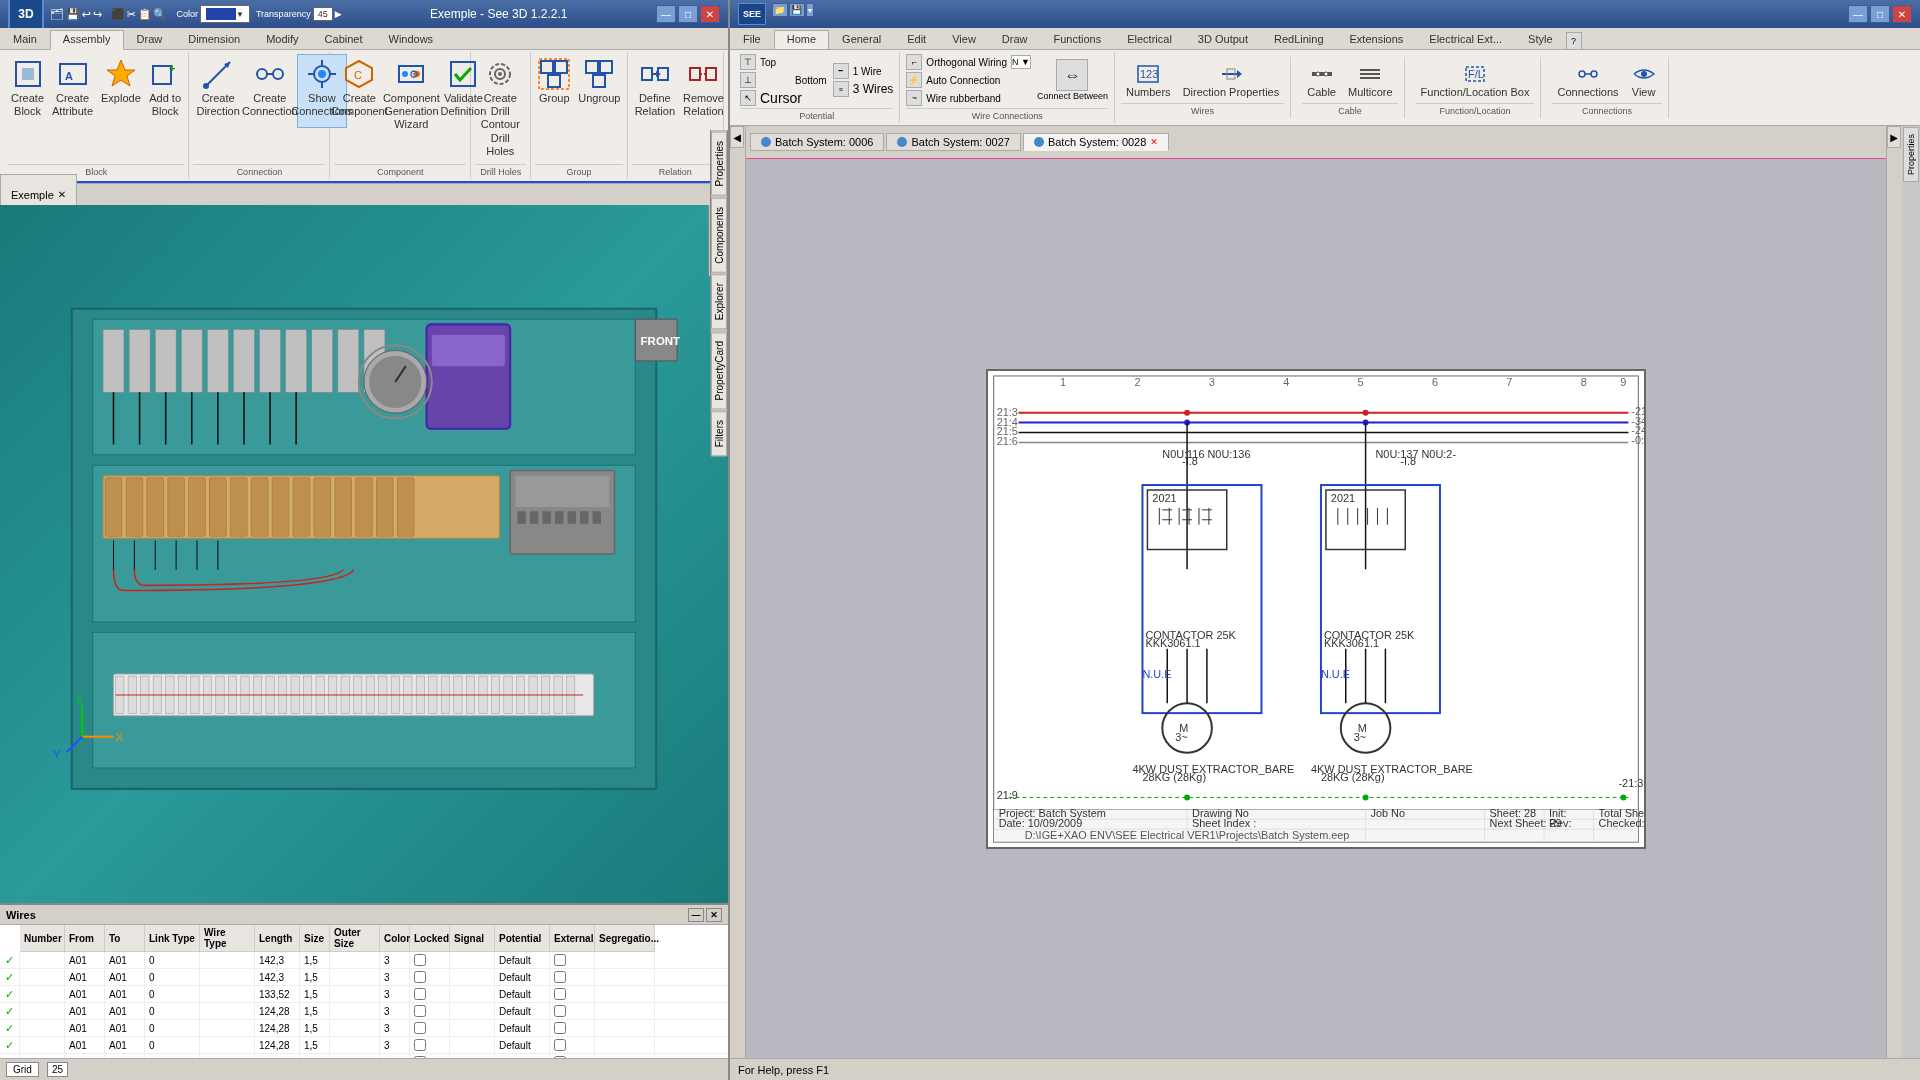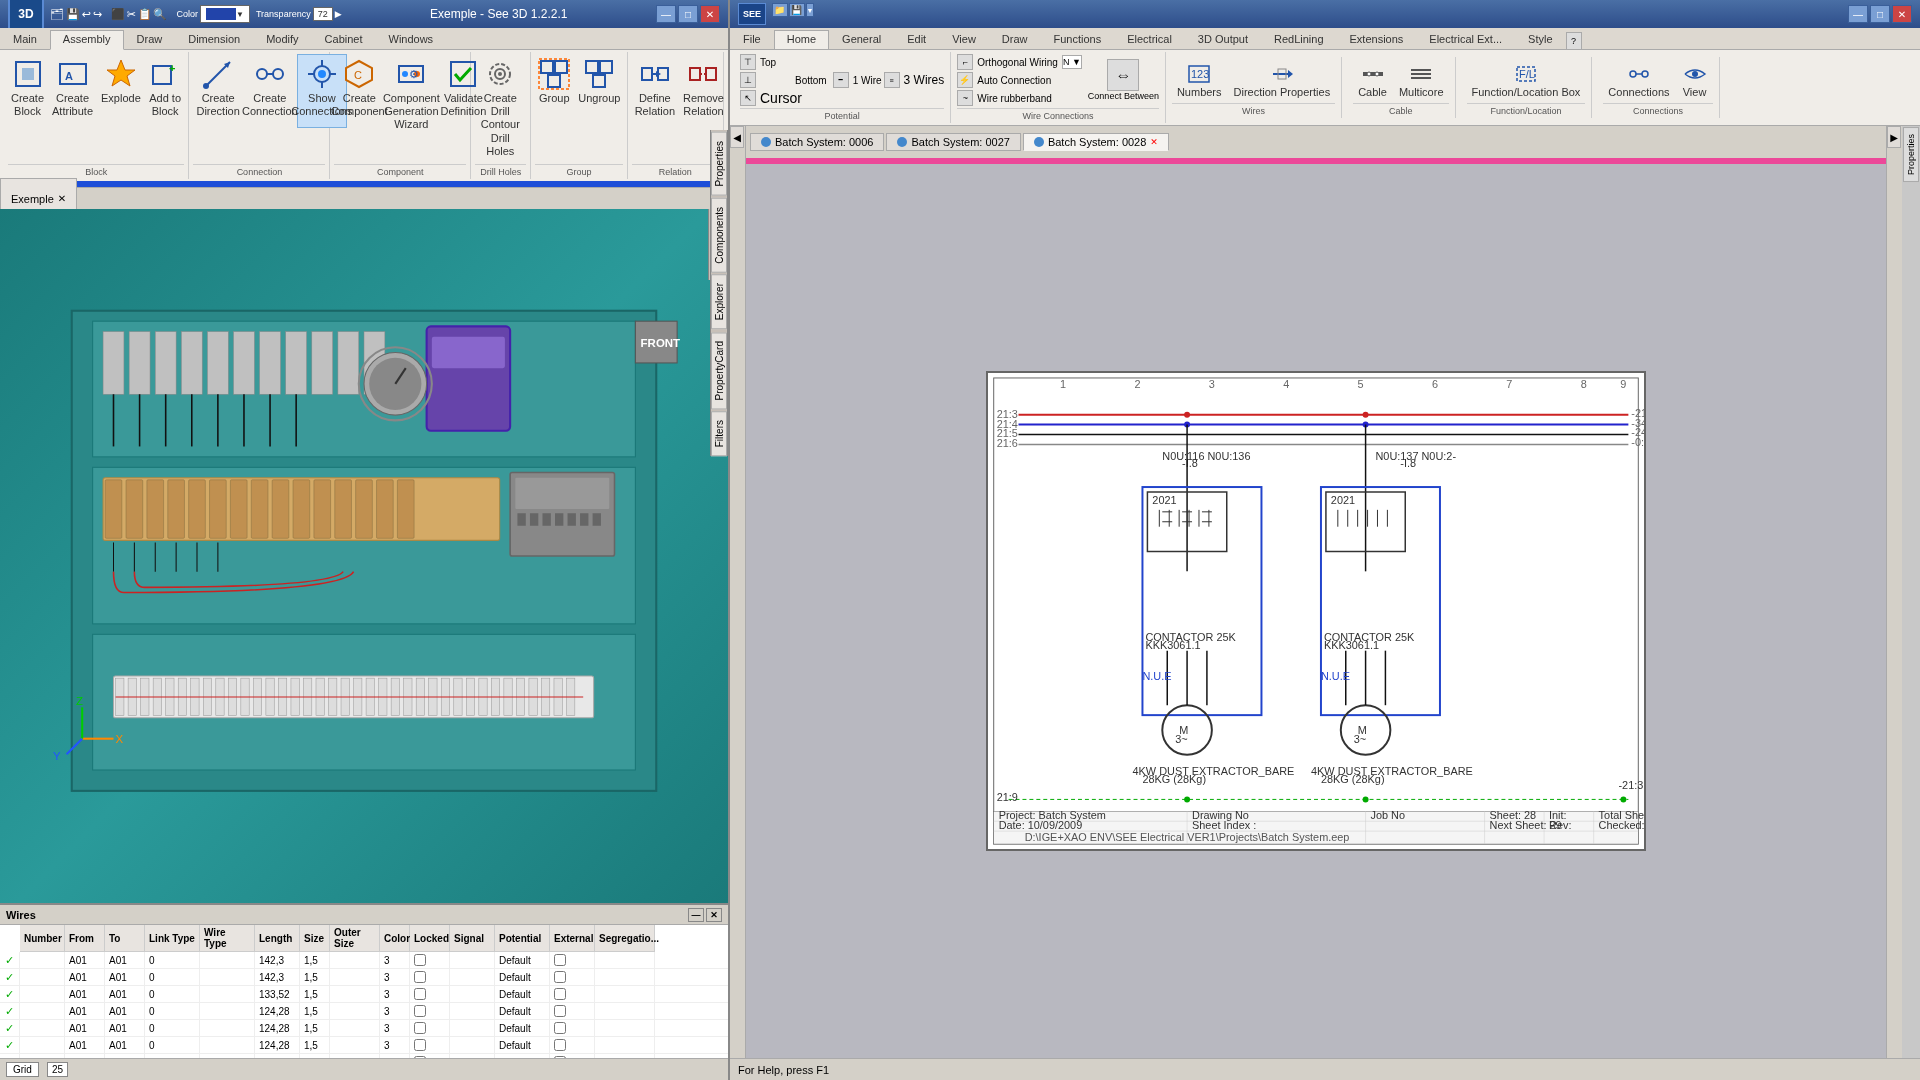--- a/index.html
+++ b/index.html
@@ -6,21 +6,21 @@
     body { width: 1920px; height: 1080px; overflow: hidden; background: #d4d0c8; display: flex; flex-direction: column; }
     .title-btn { width: 20px; height: 18px; background: #7a9fd4; border: 1px solid #3a5f9a; color: white; font-size: 10px; display: flex; align-items: center; justify-content: center; cursor: pointer; }
 
     
     .left-panel { width: 730px; display: flex; flex-direction: column; background: #c0c0c0; border-right: 2px solid #888; }
 
     
     .left-title-bar { height: 28px; background: linear-gradient(to bottom, #4a6fa5, #2d4d8a); display: flex; align-items: center; justify-content: space-between; padding: 0 8px; color: white; }
 
     
-    .ribbon { background: #f0ede8; border-bottom: 6px solid #1d4ed8; }
+    .ribbon { background: #f0ede8; border-bottom: 2px solid #1d4ed8; }
     .ribbon-tabs { display: flex; height: 22px; background: #ddd8d0; border-bottom: 1px solid #aaa; padding-top: 2px; }
     .ribbon-tab { padding: 2px 12px; background: #ddd8d0; border: 1px solid transparent; border-bottom: none; font-size: 11px; cursor: pointer; color: #333; }
     .ribbon-tab.active { background: #f0ede8; border-color: #aaa; border-bottom: 1px solid #f0ede8; margin-bottom: -1px; }
     .ribbon-content { display: flex; align-items: stretch; padding: 2px 4px; min-height: 88px; }
     .ribbon-group { display: flex; flex-direction: column; border-right: 1px solid #ccc; padding: 2px 4px; min-width: 60px; }
     .ribbon-group-items { display: flex; flex: 1; gap: 2px; align-items: flex-start; }
     .ribbon-group-label { text-align: center; font-size: 9px; color: #555; padding-top: 2px; border-top: 1px solid #ccc; margin-top: 2px; }
     .ribbon-btn { display: flex; flex-direction: column; align-items: center; justify-content: flex-start; width: 50px; min-height: 74px; background: transparent; border: 1px solid transparent; cursor: pointer; padding: 3px 2px; font-size: 9px; color: #333; text-align: center; line-height: 1.2; }
     .ribbon-btn.active { background: #c8e0f8; border-color: #7ab0e0; }
     .ribbon-icon { width: 32px; height: 32px; display: flex; align-items: center; justify-content: center; margin-bottom: 2px; }
@@ -55,21 +55,21 @@
     .right-ribbon { background: #f0ede8; }
     .right-ribbon-tabs { display: flex; height: 22px; background: #ddd8d0; border-bottom: 1px solid #aaa; padding-top: 2px; overflow-x: auto; }
     .right-ribbon-content { display: flex; align-items: center; padding: 2px 4px; min-height: 68px; border-bottom: 1px solid #aaa; flex-wrap: wrap; }
     .right-ribbon-group { display: flex; flex-direction: column; border-right: 1px solid #ccc; padding: 2px 6px; }
     .right-ribbon-items { display: flex; gap: 2px; align-items: center; }
     .right-ribbon-label { font-size: 9px; color: #555; text-align: center; padding-top: 2px; border-top: 1px solid #ccc; margin-top: 2px; }
     .right-ribbon-btn { display: flex; flex-direction: column; align-items: center; padding: 2px 4px; background: transparent; border: 1px solid transparent; cursor: pointer; font-size: 9px; color: #333; text-align: center; min-width: 36px; }
     .right-ribbon-btn .r-icon { width: 24px; height: 24px; display: flex; align-items: center; justify-content: center; font-size: 14px; }
 
     
-    .sheet-tabs { height: 22px; background: #d4d0c8; display: flex; align-items: center; border-bottom: 6px solid #ec4899; padding: 16px 4px; gap: 2px; }
+    .sheet-tabs { height: 22px; background: #d4d0c8; display: flex; align-items: center; border-bottom: 1px solid #ec4899; padding: 16px 4px; gap: 2px; }
     .sheet-tab { padding: 2px 10px; background: #e0dcd8; border: 1px solid #aaa; font-size: 10px; cursor: pointer; display: flex; align-items: center; gap: 4px; }
     .sheet-tab.active { background: #f5f3f0; border-bottom: 1px solid #f5f3f0; }
     .sheet-tab-close { font-size: 9px; color: red; cursor: pointer; }
 
     
     .schematic-area { flex: 1; background: #b8b8c0; display: flex; align-items: center; justify-content: center; position: relative; overflow: hidden; }
     .schematic-inner { width: 660px; height: 480px; background: white; border: 2px solid #666; position: relative; overflow: hidden; }
     .sidebar-tab-vert { writing-mode: vertical-rl; transform: rotate(180deg); font-size: 10px; padding: 8px 2px; background: #e8e4e0; border: 1px solid #aaa; cursor: pointer; margin-top: 2px; }
 
     
@@ -124,21 +124,21 @@
           <span style="font-size:11px; cursor:pointer;">✂</span>
           <span style="font-size:11px; cursor:pointer;">📋</span>
           <span style="font-size:11px; cursor:pointer;">🔍</span>
           <div class="toolbar-separator"></div>
           <span style="font-size:9px; color:white;">Color</span>
           <div style="width:50px; height:18px; background:white; border:1px solid #666; display:flex; align-items:center; justify-content:center; cursor:pointer;">
             <div style="width:30px; height:12px; background:#2244aa;"></div>
             <span style="font-size:8px; color:#333;">▼</span>
           </div>
           <span style="font-size:9px; color:white; margin-left:4px;">Transparency</span>
-          <div style="background:white; border:1px solid #666; padding:1px 4px; font-size:9px; color:#333; cursor:pointer;">72</div>
+          <div style="background:white; border:1px solid #666; padding:1px 4px; font-size:9px; color:#333; cursor:pointer;">45</div>
           <span style="font-size:9px; cursor:pointer;">▶</span>
         </div>
       </div>
       <div style="flex:1; text-align:center; font-size:12px;">Exemple - See 3D 1.2.2.1</div>
       <div style="display:flex; gap:2px;">
         <div class="title-btn">—</div>
         <div class="title-btn">□</div>
         <div class="title-btn" style="background:#c44;">✕</div>
       </div>
     </div>
@@ -776,21 +776,21 @@
               </div>
               <div style="display:flex; align-items:center; gap:4px; cursor:pointer;">
                 <div style="width:16px; height:16px; background:#ddd; border:1px solid #aaa; font-size:9px; display:flex; align-items:center; justify-content:center;">⊥</div>
                 <span style="font-size:10px;padding-left:35px;">Bottom</span>
               </div>
               <div style="display:flex; align-items:center; gap:4px; cursor:pointer;">
                 <div style="width:16px; height:16px; background:#ddd; border:1px solid #aaa; font-size:9px; display:flex; align-items:center; justify-content:center;">↖</div>
                 <span style="font-size:14px;">Cursor</span>
               </div>
             </div>
-            <div style="display:flex; flex-direction:row; gap:2px; margin-left:4px;">
+            <div style="display:flex; flex-direction:column; gap:2px; margin-left:4px;">
               <div style="display:flex; align-items:center; gap:4px; cursor:pointer;">
                 <div style="width:16px; height:16px; background:#ddd; border:1px solid #aaa; font-size:7px; display:flex; align-items:center; justify-content:center;">━</div>
                 <span style="font-size:10px;">1 Wire</span>
               </div>
               <div style="display:flex; align-items:center; gap:4px; cursor:pointer;">
                 <div style="width:16px; height:16px; background:#ddd; border:1px solid #aaa; font-size:7px; display:flex; align-items:center; justify-content:center;">≡</div>
                 <span style="font-size:12px;">3 Wires</span>
               </div>
             </div>
           </div>

